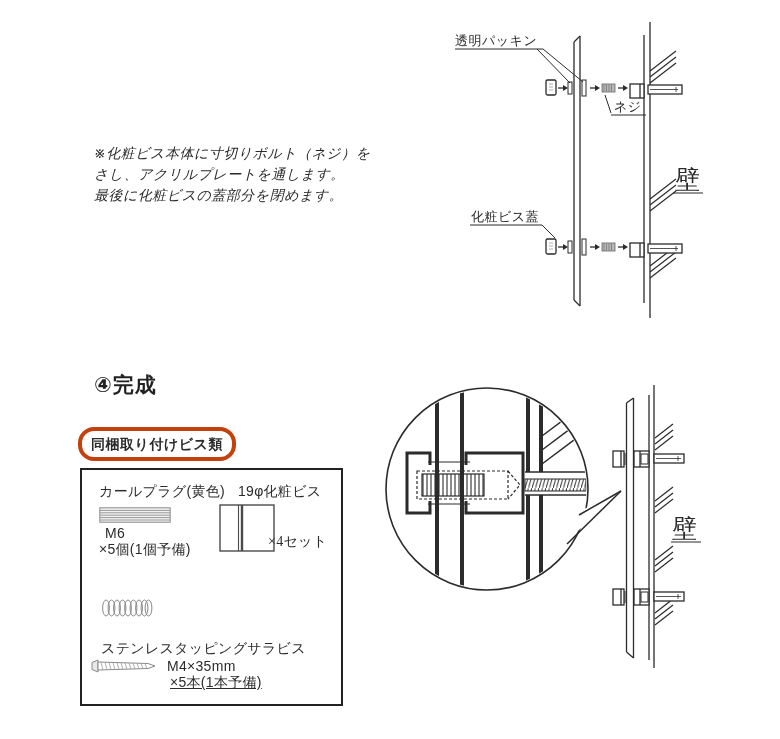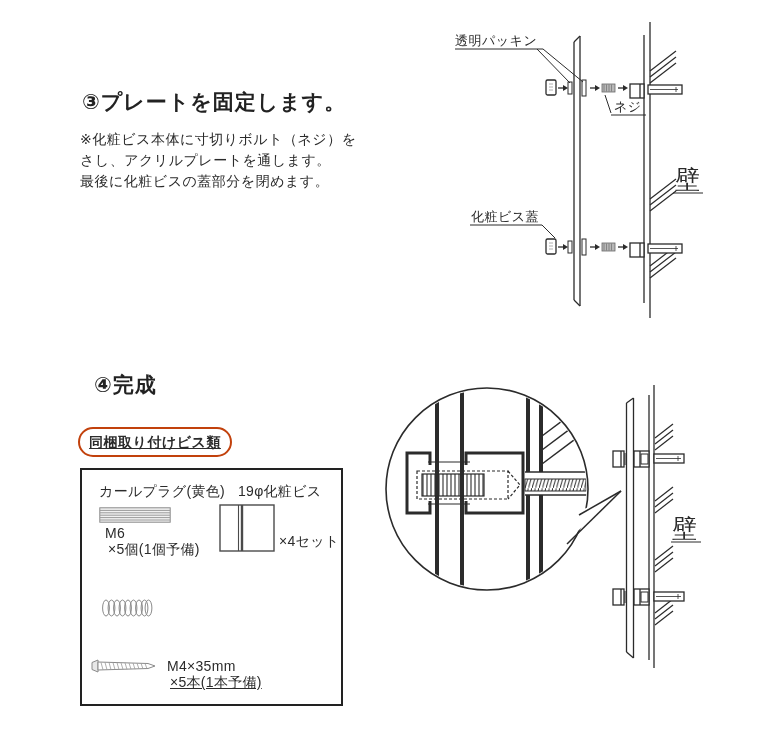--- a/index.html
+++ b/index.html
@@ -2,37 +2,36 @@
 <html><head>
 <meta charset="utf-8">
 <style>
   html,body{margin:0;padding:0;background:#fff;}
   .sheet{
     position:relative;width:780px;height:739px;background:#ffffff;
     font-family:"Liberation Sans","DejaVu Sans",sans-serif;color:#2b2b2b;overflow:hidden;
   }
   .abs{position:absolute;}
   .h{font-weight:bold;font-size:21px;letter-spacing:1px;margin:0;color:#222;}
-  .note{font-size:14px;line-height:21px;margin:0;white-space:pre-line;letter-spacing:.5px;}
+  .note{font-size:14px;line-height:21px;margin:14px;white-space:pre-line;letter-spacing:.5px;font-style:italic;}
   .pill{
-    border:2px solid #c2410c;border-radius:16px;width:150px;height:26px;
-    line-height:26px;text-align:center;font-size:14px;font-weight:bold;letter-spacing:.5px;text-decoration:underline;
+    border:4px solid #c2410c;border-radius:16px;width:150px;height:26px;
+    line-height:26px;text-align:center;font-size:14px;font-weight:bold;letter-spacing:.5px;
   }
   .pbox{border:2px solid #222;width:259px;height:234px;background:#fff;}
   .plabel{font-size:14px;letter-spacing:.3px;white-space:nowrap;}
   svg text{fill:#2b2b2b;}
   .dlabel{font-size:13px;letter-spacing:.5px;}
   .wall-label{font-size:25px;letter-spacing:1px;}
 </style>
 </head>
 <body>
 
 <div class="sheet">
 
-  <h2 class="abs h" style="left:82px;top:88px;">③プレートを固定します。</h2>
   <p class="abs note" style="left:80px;top:129px;">※化粧ビス本体に寸切りボルト（ネジ）を
 さし、アクリルプレートを通します。
 最後に化粧ビスの蓋部分を閉めます。</p>
 
   <svg class="abs" style="left:440px;top:10px;" width="340" height="320" viewBox="0 0 340 320">
     <g stroke="#2b2b2b" fill="none" stroke-width="1.3">
 
       <g>
         <line x1="134" y1="32" x2="134" y2="290"></line>
         <line x1="140" y1="26" x2="140" y2="296"></line>
@@ -166,44 +165,45 @@
       <rect x="0.8" y="0.8" width="70.4" height="14.4" fill="#f1f1f1" stroke="#8a8a8a" stroke-width="1"></rect>
       <g stroke="#9a9a9a" stroke-width="1">
         <line x1="1" y1="3.4" x2="71" y2="3.4"></line>
           <line x1="1" y1="5.8" x2="71" y2="5.8"></line>
           <line x1="1" y1="8.2" x2="71" y2="8.2"></line>
         <line x1="1" y1="10.6" x2="71" y2="10.6"></line>
           <line x1="1" y1="13" x2="71" y2="13"></line>
       </g>
     </svg>
     <span class="abs plabel" style="left:23px;top:55px;">M6</span>
-    <span class="abs plabel" style="left:26px;top:71px;">×5個(1個予備)</span>
+    <span class="abs plabel" style="left:17px;top:71px;">×5個(1個予備)</span>
 
     <span class="abs plabel" style="left:156px;top:13px;">19φ化粧ビス</span>
     <svg class="abs" style="left:137px;top:34px;" width="56" height="48" viewBox="0 0 56 48">
       <rect x="1" y="1" width="54" height="46" fill="#fff" stroke="#4a4a4a" stroke-width="1.4"></rect>
       <line x1="19.5" y1="1" x2="19.5" y2="47" stroke="#4a4a4a" stroke-width="1.1"></line>
       <line x1="23" y1="1" x2="23" y2="47" stroke="#4a4a4a" stroke-width="2.4"></line>
     </svg>
-    <span class="abs plabel" style="left:197px;top:63px;">×4セット</span>
+    <span class="abs plabel" style="left:186px;top:63px;font-family:Liberation Serif, serif;">×4セット</span>
 
     <svg class="abs" style="left:19px;top:128px;" width="52" height="20" viewBox="0 0 52 20">
       <g fill="none" stroke="#8a8a8a" stroke-width="1">
         <ellipse cx="5" cy="10" rx="3.4" ry="8"></ellipse>
           <ellipse cx="10.5" cy="10" rx="3.4" ry="8"></ellipse>
           <ellipse cx="16" cy="10" rx="3.4" ry="8"></ellipse>
         <ellipse cx="21.5" cy="10" rx="3.4" ry="8"></ellipse>
           <ellipse cx="27" cy="10" rx="3.4" ry="8"></ellipse>
           <ellipse cx="32.5" cy="10" rx="3.4" ry="8"></ellipse>
         <ellipse cx="38" cy="10" rx="3.4" ry="8"></ellipse>
           <ellipse cx="43.5" cy="10" rx="3.4" ry="8"></ellipse>
           <ellipse cx="47.5" cy="10" rx="3.4" ry="8"></ellipse>
       </g>
     </svg>
 
+    <span class="abs plabel" style="left:19px;top:170px;">ステンレスタッピングサラビス</span>
     <svg class="abs" style="left:9px;top:189px;" width="66" height="14" viewBox="0 0 66 14">
       <polygon points="1,3.5 7,1 7,13 1,10.5" fill="#e8e8e8" stroke="#8a8a8a" stroke-width="1"></polygon>
       <polygon points="7,3 57,4.5 64,7 57,9.5 7,11" fill="#fff" stroke="#8a8a8a" stroke-width="1"></polygon>
       <g stroke="#9a9a9a" stroke-width="0.8">
         <line x1="10" y1="3.4" x2="12" y2="10.8"></line>
           <line x1="14" y1="3.4" x2="16" y2="10.8"></line>
           <line x1="18" y1="3.4" x2="20" y2="10.8"></line>
         <line x1="22" y1="3.6" x2="24" y2="10.6"></line>
           <line x1="26" y1="3.6" x2="28" y2="10.6"></line>
           <line x1="30" y1="3.8" x2="32" y2="10.4"></line>

